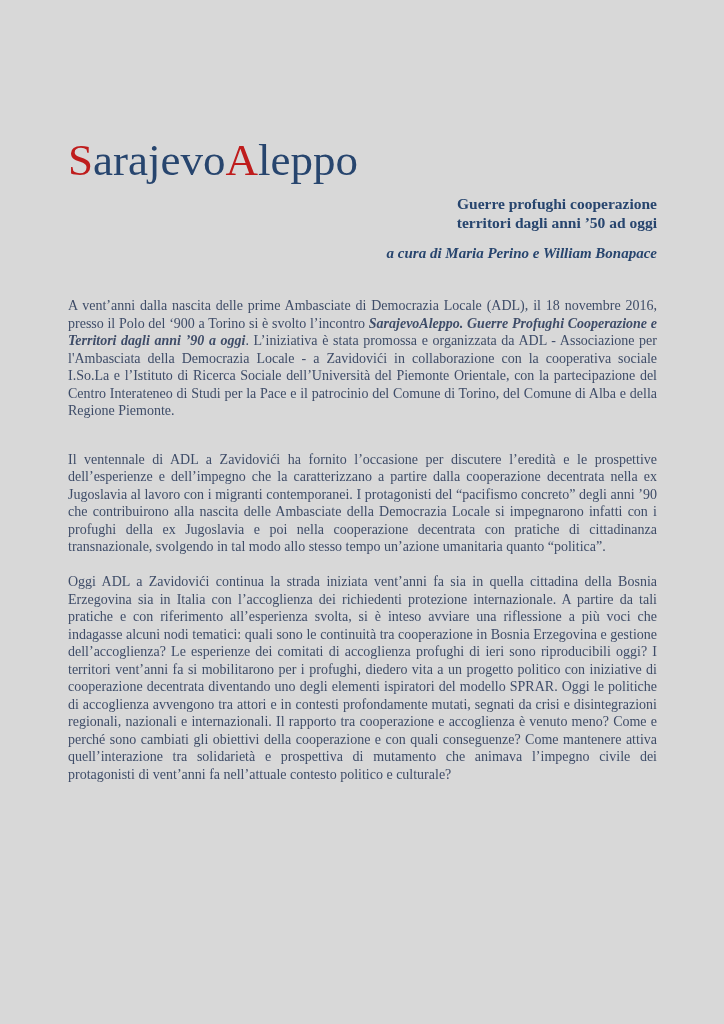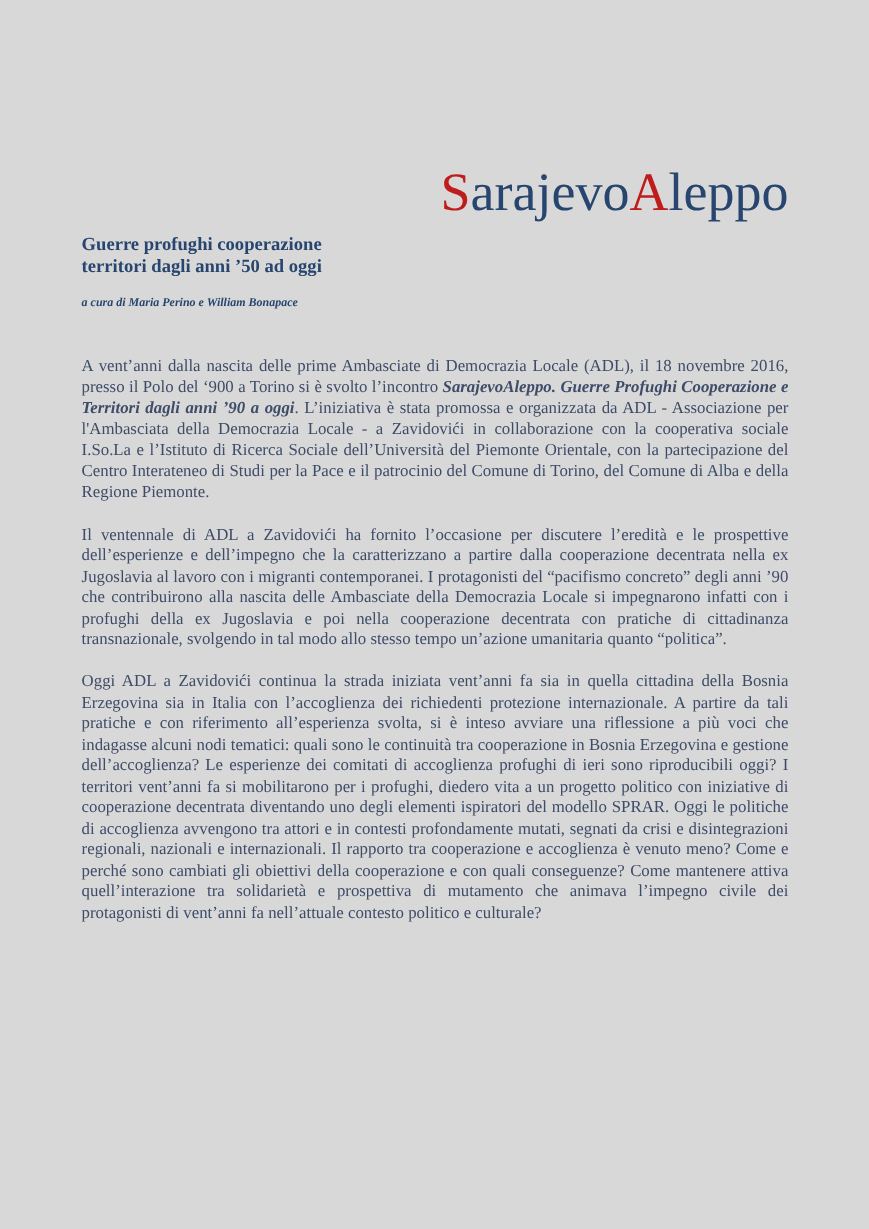--- a/index.html
+++ b/index.html
@@ -22,59 +22,59 @@
   .page {
     box-sizing: border-box;
     width: 724px;
     height: 1024px;
     padding: 0 67px 0 68px;
     background: var(--bg);
   }
   .title {
     margin: 0;
     margin-top: 134px;
-    text-align: right;
+    text-align: left;
     font-size: 45px;
     line-height: 52px;
     font-weight: normal;
     color: var(--navy);
     letter-spacing: 0;
   }
   .title .accent {
     color: var(--red);
   }
   .subtitle {
     margin-top: 8px;
-    text-align: left;
+    text-align: right;
     font-size: 15.5px;
     line-height: 19px;
     font-weight: bold;
     color: var(--navy);
   }
   .byline {
     margin-top: 12px;
-    text-align: left;
-    font-size: 10px;
+    text-align: right;
+    font-size: 15px;
     line-height: 18px;
     font-weight: bold;
     font-style: italic;
     color: var(--navy);
   }
   .body-text {
     margin-top: 35px;
     font-size: 14px;
     line-height: 17.5px;
     color: var(--body-text);
     text-align: justify;
   }
   .body-text p {
     margin: 0 0 17.5px 0;
   }
   .body-text p.gap-large {
-    margin-bottom: 18px;
+    margin-bottom: 31px;
   }
   .body-text .bi {
     font-weight: bold;
     font-style: italic;
   }
 </style>
 </head>
 <body>
 
 <div class="page">

